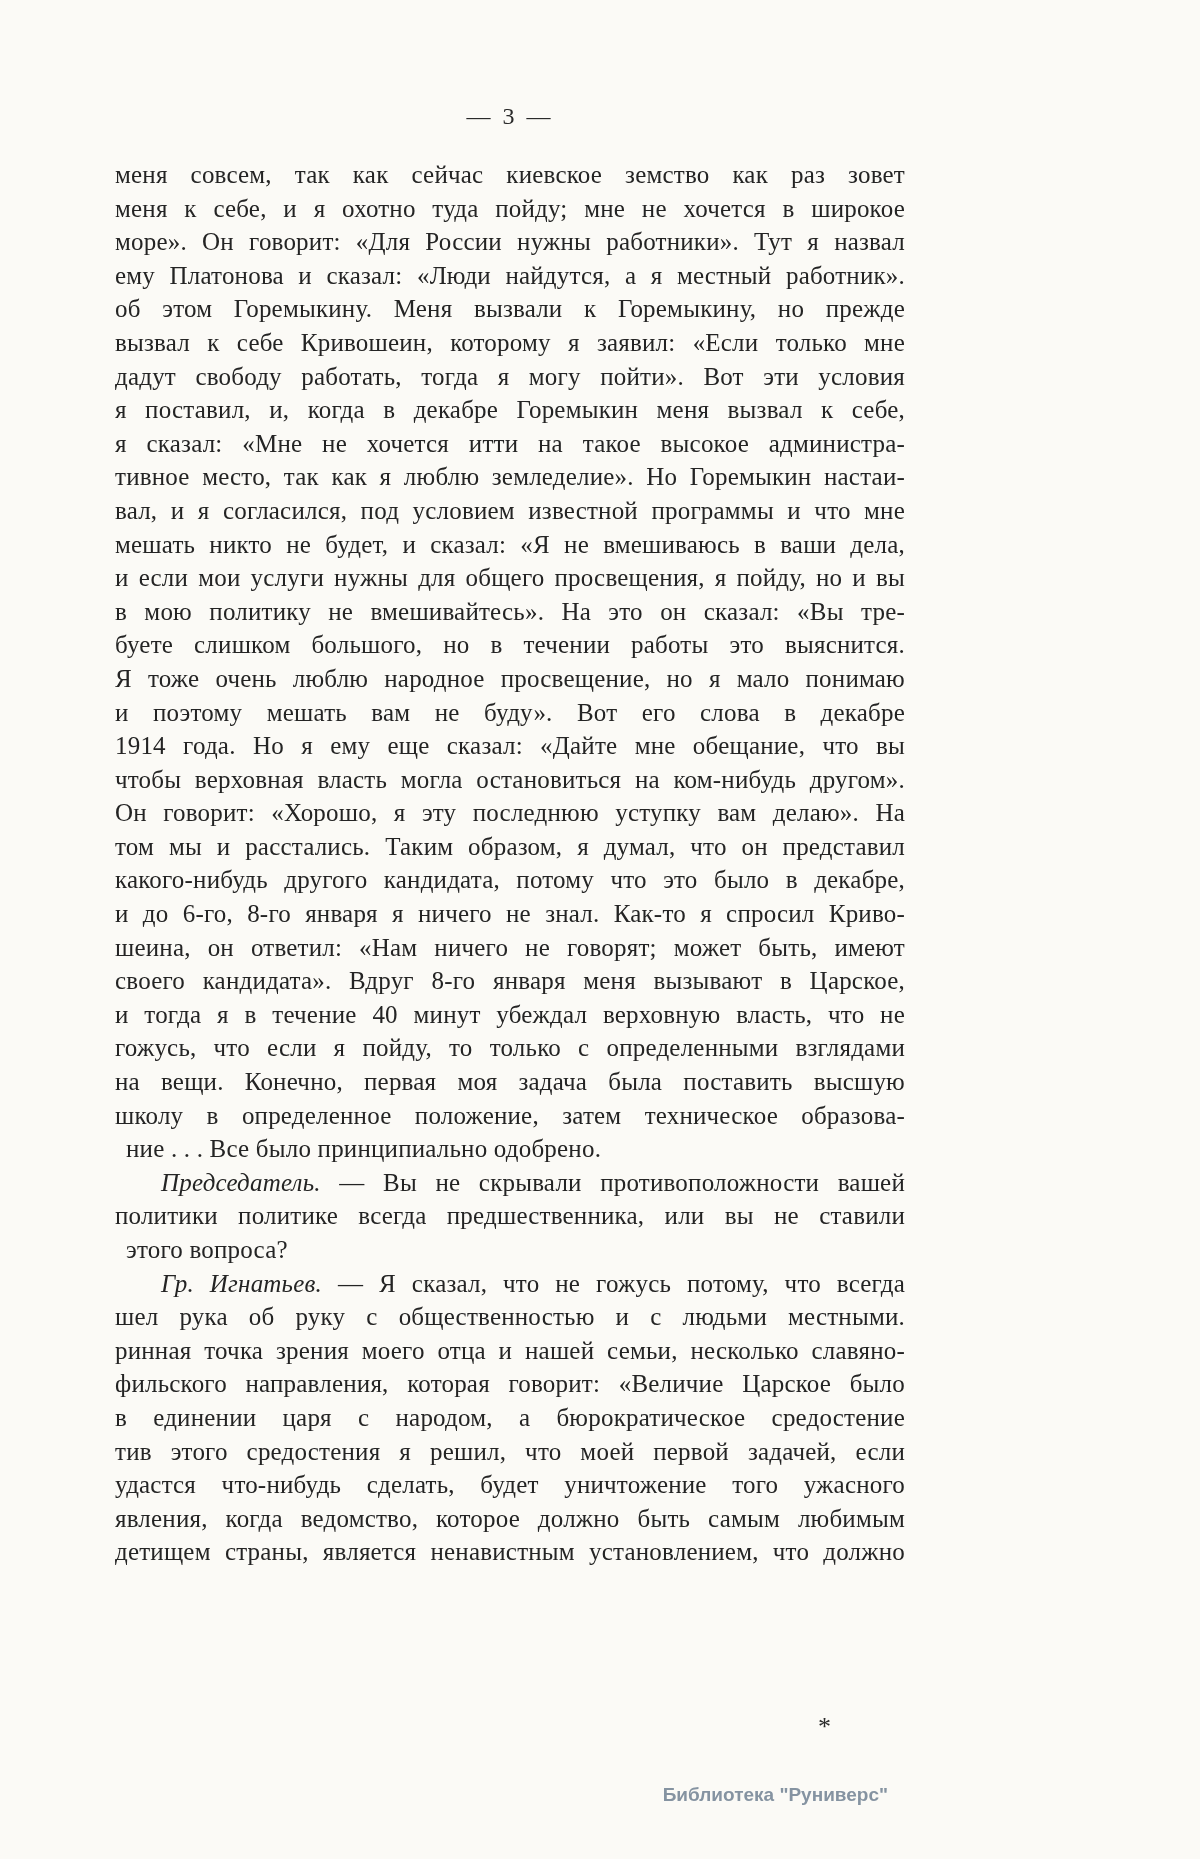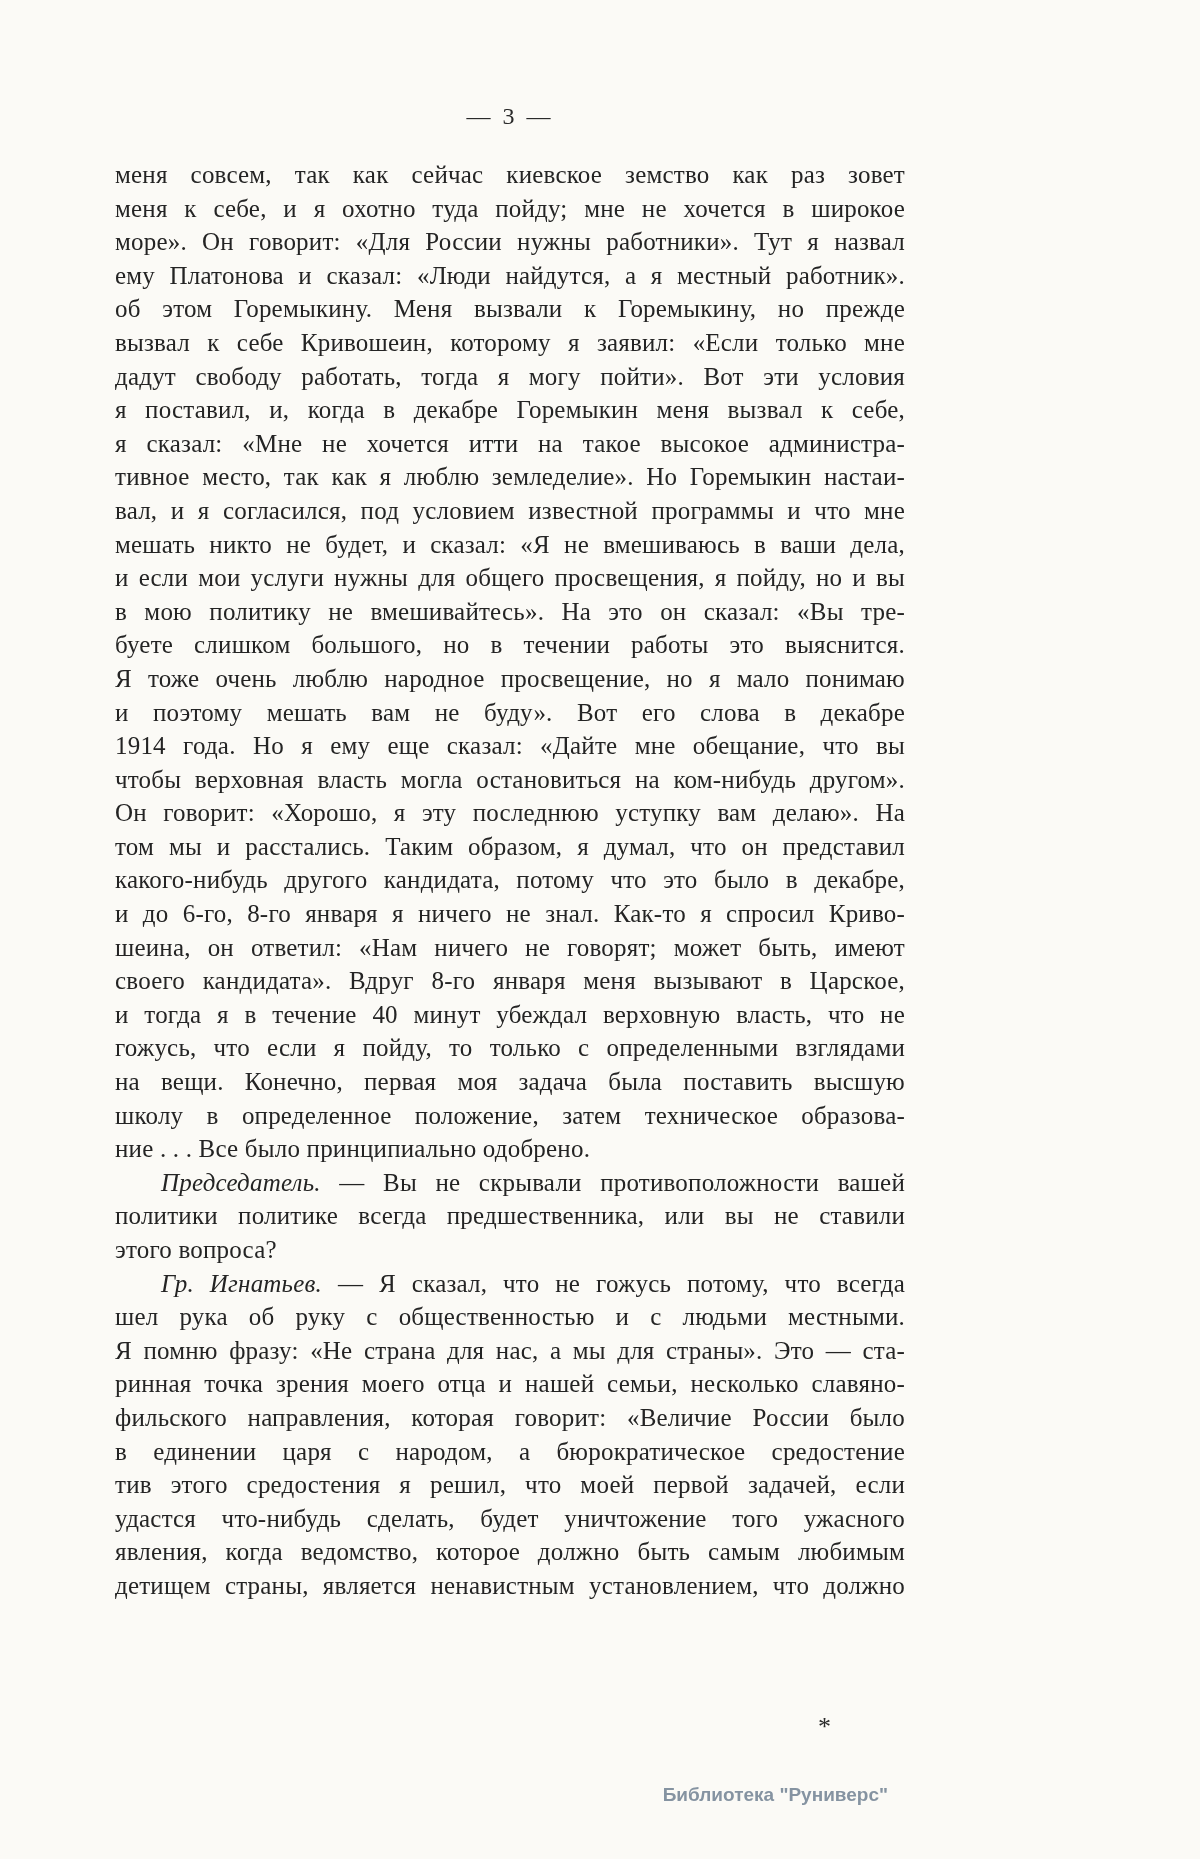--- a/index.html
+++ b/index.html
@@ -32,21 +32,21 @@
     font-size: 25px;
     line-height: 33.6px;
     letter-spacing: 0.2px;
   }
   .paragraph { margin: 0; }
   .line {
     text-align: justify;
     text-align-last: justify;
     text-justify: inter-word;
   }
-  .line-last { text-align-last: left; }
+  .line-last { text-align-last: left; margin-left: 11px; }
   .first-line {
     text-indent: 46px;
     text-align: justify;
     text-align-last: justify;
   }
   .speaker { font-style: italic; }
   .footnote-mark {
     position: absolute;
     top: 1712px;
     left: 818px;
@@ -116,23 +116,22 @@
           <div class="line line-last">этого вопроса?</div>
         </div>
     </div>
 
     <div class="paragraph">
       <div class="line first-line">
         <span class="speaker">Гр. Игнатьев.</span><span> — Я сказал, что не гожусь потому, что всегда</span>
       </div>
       <div>
           <div class="line">шел рука об руку с общественностью и с людьми местными.</div>
-          <div class="line">Я помню фразу: «Не страна для нас, а мы для страны». Это — ста-</div>
           <div class="line">ринная точка зрения моего отца и нашей семьи, несколько славяно-</div>
-          <div class="line">фильского направления, которая говорит: «Величие России было</div>
+          <div class="line">фильского направления, которая говорит: «Величие Царское было</div>
           <div class="line">в единении царя с народом, а бюрократическое средостение</div>
           <div class="line">тив этого средостения я решил, что моей первой задачей, если</div>
           <div class="line">удастся что-нибудь сделать, будет уничтожение того ужасного</div>
           <div class="line">явления, когда ведомство, которое должно быть самым любимым</div>
           <div class="line">детищем страны, является ненавистным установлением, что должно</div>
         </div>
     </div>
 
   </div>
 

